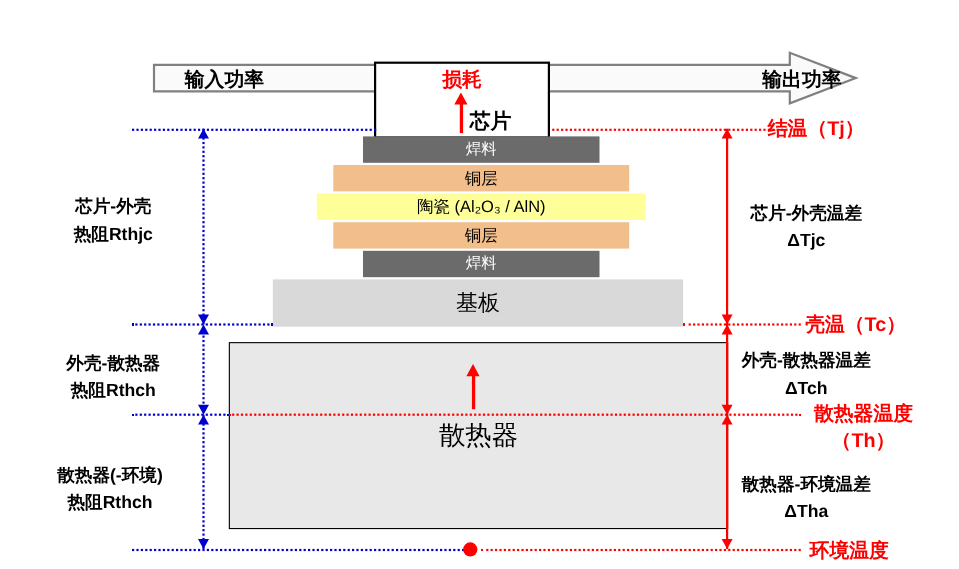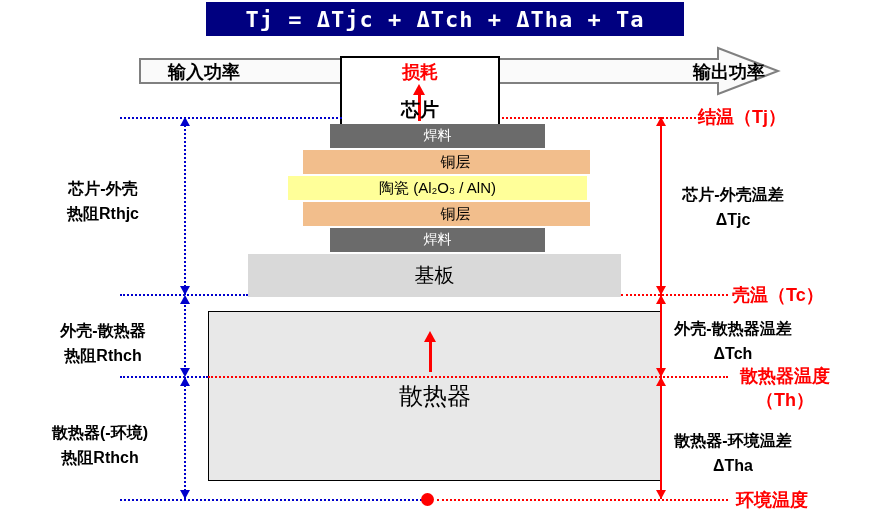--- a/index.html
+++ b/index.html
@@ -15,26 +15,26 @@
     font-family:"DejaVu Sans Mono",monospace;font-weight:bold;font-size:22px;letter-spacing:1px;
   }
   
   .flow-label{position:absolute;font-weight:bold;font-size:18px;color:#000;white-space:nowrap;}
   .loss-label{position:absolute;left:340px;top:60px;width:160px;text-align:center;
     font-weight:bold;font-size:18px;color:#ff0000;}
   
   .chip-box{position:absolute;left:340px;top:56px;width:156px;height:66px;
     background:#ffffff;border:2px solid #000;}
   .chip-label{position:absolute;left:340px;top:97px;width:160px;text-align:center;
-    font-weight:bold;font-size:19px;color:#000;}
+    font-weight:bold;font-size:19px;color:#000;padding-left:26px;}
   
   .layer{position:absolute;display:flex;align-items:center;justify-content:center;
     font-weight:normal;white-space:nowrap;}
   .solder{background:#6b6b6b;color:#ffffff;font-size:14px;}
-  .copper{background:#f2be8c;color:#000;font-size:15px;padding-left:18px;}
+  .copper{background:#f2be8c;color:#000;font-size:15px;}
   .ceramic{background:#ffff99;color:#000;font-size:15px;}
   .baseplate{background:#d9d9d9;color:#000;font-size:20px;}
   .heatsink{background:#e8e8e8;border:1px solid #000000;color:#000;font-size:24px;}
   
   .hline{position:absolute;height:0;}
   .dot-blue{border-top:2px dotted #0000cc;}
   .dot-red{border-top:2px dotted #ff0000;}
   .vline-blue{position:absolute;left:184px;top:117px;height:382px;width:0;border-left:2px dotted #0000cc;}
   .vline-red{position:absolute;left:660px;top:117px;height:382px;width:2px;background:#ff0000;}
   
@@ -56,23 +56,20 @@
     color:#000;line-height:25px;white-space:nowrap;}
   .temp-label{position:absolute;font-weight:bold;font-size:18px;color:#ff0000;
     white-space:nowrap;line-height:24px;}
   .temp-label.center{text-align:center;}
 </style>
 </head>
 <body>
 
 <div class="canvas">
 
-  <div class="title-banner">
-    <span>Tj = ΔTjc + ΔTch + ΔTha + Ta</span>
-  </div>
 
   <svg class="abs" style="left:138px;top:44px;" width="645" height="54" viewBox="0 0 645 54">
     <path d="M2,15 L580,15 L580,4 L640,27 L580,50 L580,39 L2,39 Z" fill="#fafafa" stroke="#808080" stroke-width="2"></path>
   </svg>
   <span class="flow-label" style="left:168px;top:60px;">输入功率</span>
   <span class="flow-label" style="left:693px;top:60px;">输出功率</span>
 
   <div class="chip-box"></div>
   <span class="loss-label">损耗</span>
   <div class="heat-head" style="left:413px;top:84px;"></div>

